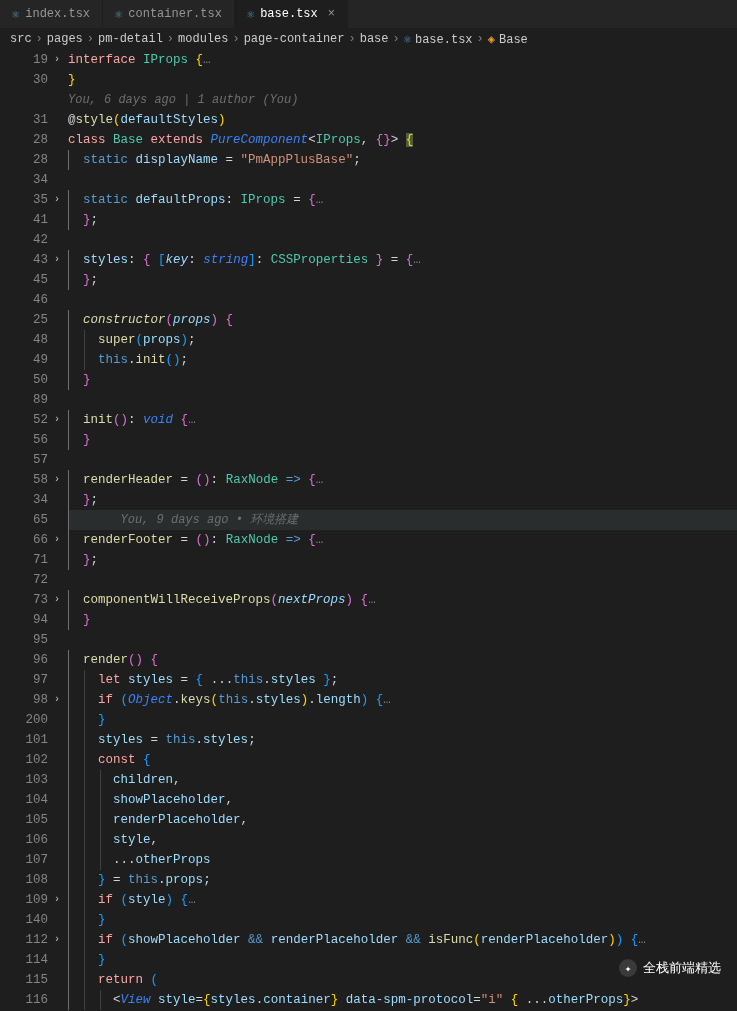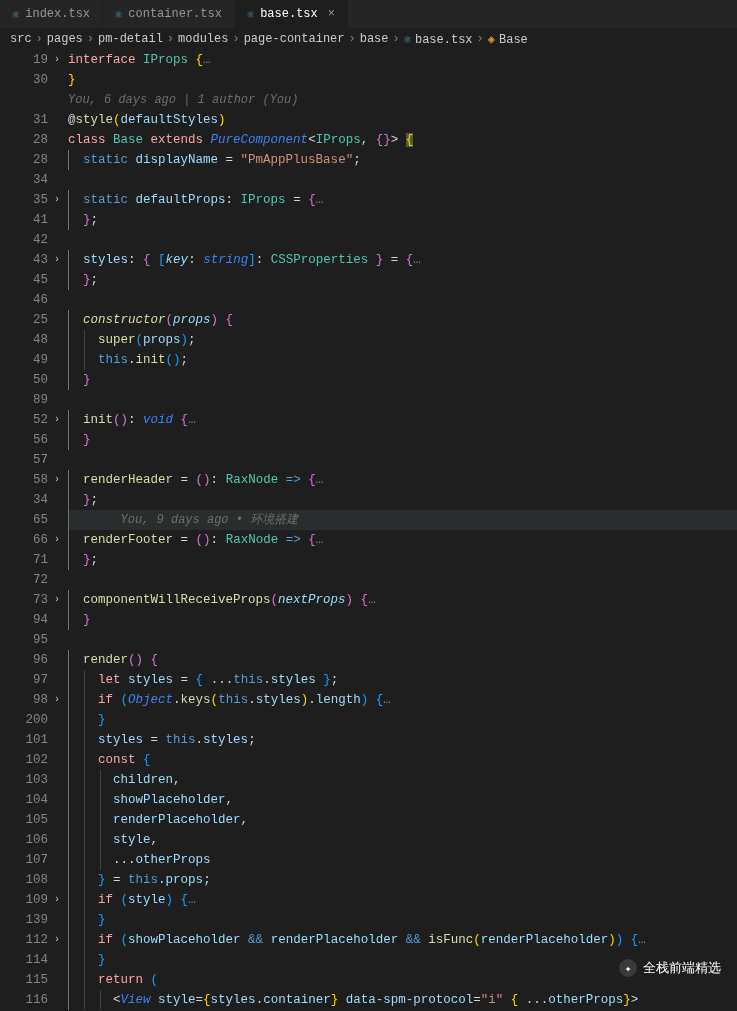--- a/index.html
+++ b/index.html
@@ -232,21 +232,21 @@
       <div class="ln">200</div>
       <div class="ln">101</div>
       <div class="ln">102</div>
       <div class="ln">103</div>
       <div class="ln">104</div>
       <div class="ln">105</div>
       <div class="ln">106</div>
       <div class="ln">107</div>
       <div class="ln">108</div>
       <div class="ln">109<div style="position: absolute; right: -12px; top: 0px; color: rgb(197, 197, 197); font-size: 10px; cursor: pointer;">›</div></div>
-      <div class="ln">139</div>
+      <div class="ln">140</div>
       <div class="ln">112<div style="position: absolute; right: -12px; top: 0px; color: rgb(197, 197, 197); font-size: 10px; cursor: pointer;">›</div></div>
       <div class="ln">114</div>
       <div class="ln">115</div>
       <div class="ln">116</div>
     </div>
   <div class="code" id="code"><div class="row"><span class="tok-kw">interface</span> <span class="tok-cls">IProps</span> <span class="tok-br-y">{</span><span class="tok-dim">…</span></div><div class="row"><span class="tok-br-y">}</span></div><div class="row"><span class="blame">You, 6 days ago | 1 author (You)</span></div><div class="row"><span class="tok-pun">@</span><span class="tok-fn">style</span><span class="tok-br-y">(</span><span class="tok-var">defaultStyles</span><span class="tok-br-y">)</span></div><div class="row"><span class="tok-kw">class</span> <span class="tok-cls">Base</span> <span class="tok-kw">extends</span> <span class="tok-cls-i">PureComponent</span><span class="tok-pun">&lt;</span><span class="tok-cls">IProps</span><span class="tok-pun">, </span><span class="tok-br-p">{}</span><span class="tok-pun">&gt;</span> <span style="background:#515c3a"><span class="tok-br-y">{</span></span></div><div class="row"><span class="guide active" style="left:0px"></span>  <span class="tok-kw2">static</span> <span class="tok-var">displayName</span> <span class="tok-op">=</span> <span class="tok-str">"PmAppPlusBase"</span><span class="tok-pun">;</span></div><div class="row"></div><div class="row"><span class="guide active" style="left:0px"></span>  <span class="tok-kw2">static</span> <span class="tok-var">defaultProps</span><span class="tok-pun">:</span> <span class="tok-cls">IProps</span> <span class="tok-op">=</span> <span class="tok-br-p">{</span><span class="tok-dim">…</span></div><div class="row"><span class="guide active" style="left:0px"></span>  <span class="tok-br-p">}</span><span class="tok-pun">;</span></div><div class="row"></div><div class="row"><span class="guide active" style="left:0px"></span>  <span class="tok-var">styles</span><span class="tok-pun">:</span> <span class="tok-br-p">{</span> <span class="tok-br-b">[</span><span class="tok-var-i">key</span><span class="tok-pun">:</span> <span class="tok-cls-i">string</span><span class="tok-br-b">]</span><span class="tok-pun">:</span> <span class="tok-cls">CSSProperties</span> <span class="tok-br-p">}</span> <span class="tok-op">=</span> <span class="tok-br-p">{</span><span class="tok-dim">…</span></div><div class="row"><span class="guide active" style="left:0px"></span>  <span class="tok-br-p">}</span><span class="tok-pun">;</span></div><div class="row"></div><div class="row"><span class="guide active" style="left:0px"></span>  <span class="tok-fn-i">constructor</span><span class="tok-br-p">(</span><span class="tok-var-i">props</span><span class="tok-br-p">)</span> <span class="tok-br-p">{</span></div><div class="row"><span class="guide active" style="left:0px"></span><span class="guide" style="left:16px"></span>    <span class="tok-fn">super</span><span class="tok-br-b">(</span><span class="tok-var">props</span><span class="tok-br-b">)</span><span class="tok-pun">;</span></div><div class="row"><span class="guide active" style="left:0px"></span><span class="guide" style="left:16px"></span>    <span class="tok-kw2">this</span><span class="tok-pun">.</span><span class="tok-fn">init</span><span class="tok-br-b">(</span><span class="tok-br-b">)</span><span class="tok-pun">;</span></div><div class="row"><span class="guide active" style="left:0px"></span>  <span class="tok-br-p">}</span></div><div class="row"></div><div class="row"><span class="guide active" style="left:0px"></span>  <span class="tok-fn">init</span><span class="tok-br-p">()</span><span class="tok-pun">:</span> <span class="tok-cls-i">void</span> <span class="tok-br-p">{</span><span class="tok-dim">…</span></div><div class="row"><span class="guide active" style="left:0px"></span>  <span class="tok-br-p">}</span></div><div class="row"></div><div class="row"><span class="guide active" style="left:0px"></span>  <span class="tok-fn">renderHeader</span> <span class="tok-op">=</span> <span class="tok-br-p">()</span><span class="tok-pun">:</span> <span class="tok-cls">RaxNode</span> <span class="tok-kw2">=&gt;</span> <span class="tok-br-p">{</span><span class="tok-dim">…</span></div><div class="row"><span class="guide active" style="left:0px"></span>  <span class="tok-br-p">}</span><span class="tok-pun">;</span></div><div class="row hl"><span class="guide active" style="left:0px"></span>       <span class="blame">You, 9 days ago • 环境搭建</span></div><div class="row"><span class="guide active" style="left:0px"></span>  <span class="tok-fn">renderFooter</span> <span class="tok-op">=</span> <span class="tok-br-p">()</span><span class="tok-pun">:</span> <span class="tok-cls">RaxNode</span> <span class="tok-kw2">=&gt;</span> <span class="tok-br-p">{</span><span class="tok-dim">…</span></div><div class="row"><span class="guide active" style="left:0px"></span>  <span class="tok-br-p">}</span><span class="tok-pun">;</span></div><div class="row"></div><div class="row"><span class="guide active" style="left:0px"></span>  <span class="tok-fn">componentWillReceiveProps</span><span class="tok-br-p">(</span><span class="tok-var-i">nextProps</span><span class="tok-br-p">)</span> <span class="tok-br-p">{</span><span class="tok-dim">…</span></div><div class="row"><span class="guide active" style="left:0px"></span>  <span class="tok-br-p">}</span></div><div class="row"></div><div class="row"><span class="guide active" style="left:0px"></span>  <span class="tok-fn">render</span><span class="tok-br-p">()</span> <span class="tok-br-p">{</span></div><div class="row"><span class="guide active" style="left:0px"></span><span class="guide" style="left:16px"></span>    <span class="tok-kw">let</span> <span class="tok-var">styles</span> <span class="tok-op">=</span> <span class="tok-br-b">{</span> <span class="tok-pun">...</span><span class="tok-kw2">this</span><span class="tok-pun">.</span><span class="tok-var">styles</span> <span class="tok-br-b">}</span><span class="tok-pun">;</span></div><div class="row"><span class="guide active" style="left:0px"></span><span class="guide" style="left:16px"></span>    <span class="tok-kw">if</span> <span class="tok-br-b">(</span><span class="tok-cls-i">Object</span><span class="tok-pun">.</span><span class="tok-fn">keys</span><span class="tok-br-y">(</span><span class="tok-kw2">this</span><span class="tok-pun">.</span><span class="tok-var">styles</span><span class="tok-br-y">)</span><span class="tok-pun">.</span><span class="tok-var">length</span><span class="tok-br-b">)</span> <span class="tok-br-b">{</span><span class="tok-dim">…</span></div><div class="row"><span class="guide active" style="left:0px"></span><span class="guide" style="left:16px"></span>    <span class="tok-br-b">}</span></div><div class="row"><span class="guide active" style="left:0px"></span><span class="guide" style="left:16px"></span>    <span class="tok-var">styles</span> <span class="tok-op">=</span> <span class="tok-kw2">this</span><span class="tok-pun">.</span><span class="tok-var">styles</span><span class="tok-pun">;</span></div><div class="row"><span class="guide active" style="left:0px"></span><span class="guide" style="left:16px"></span>    <span class="tok-kw">const</span> <span class="tok-br-b">{</span></div><div class="row"><span class="guide active" style="left:0px"></span><span class="guide" style="left:16px"></span><span class="guide" style="left:32px"></span>      <span class="tok-var">children</span><span class="tok-pun">,</span></div><div class="row"><span class="guide active" style="left:0px"></span><span class="guide" style="left:16px"></span><span class="guide" style="left:32px"></span>      <span class="tok-var">showPlaceholder</span><span class="tok-pun">,</span></div><div class="row"><span class="guide active" style="left:0px"></span><span class="guide" style="left:16px"></span><span class="guide" style="left:32px"></span>      <span class="tok-var">renderPlaceholder</span><span class="tok-pun">,</span></div><div class="row"><span class="guide active" style="left:0px"></span><span class="guide" style="left:16px"></span><span class="guide" style="left:32px"></span>      <span class="tok-var">style</span><span class="tok-pun">,</span></div><div class="row"><span class="guide active" style="left:0px"></span><span class="guide" style="left:16px"></span><span class="guide" style="left:32px"></span>      <span class="tok-pun">...</span><span class="tok-var">otherProps</span></div><div class="row"><span class="guide active" style="left:0px"></span><span class="guide" style="left:16px"></span>    <span class="tok-br-b">}</span> <span class="tok-op">=</span> <span class="tok-kw2">this</span><span class="tok-pun">.</span><span class="tok-var">props</span><span class="tok-pun">;</span></div><div class="row"><span class="guide active" style="left:0px"></span><span class="guide" style="left:16px"></span>    <span class="tok-kw">if</span> <span class="tok-br-b">(</span><span class="tok-var">style</span><span class="tok-br-b">)</span> <span class="tok-br-b">{</span><span class="tok-dim">…</span></div><div class="row"><span class="guide active" style="left:0px"></span><span class="guide" style="left:16px"></span>    <span class="tok-br-b">}</span></div><div class="row"><span class="guide active" style="left:0px"></span><span class="guide" style="left:16px"></span>    <span class="tok-kw">if</span> <span class="tok-br-b">(</span><span class="tok-var">showPlaceholder</span> <span class="tok-kw2">&amp;&amp;</span> <span class="tok-var">renderPlaceholder</span> <span class="tok-kw2">&amp;&amp;</span> <span class="tok-fn">isFunc</span><span class="tok-br-y">(</span><span class="tok-var">renderPlaceholder</span><span class="tok-br-y">)</span><span class="tok-br-b">)</span> <span class="tok-br-b">{</span><span class="tok-dim">…</span></div><div class="row"><span class="guide active" style="left:0px"></span><span class="guide" style="left:16px"></span>    <span class="tok-br-b">}</span></div><div class="row"><span class="guide active" style="left:0px"></span><span class="guide" style="left:16px"></span>    <span class="tok-kw">return</span> <span class="tok-br-b">(</span></div><div class="row"><span class="guide active" style="left:0px"></span><span class="guide" style="left:16px"></span><span class="guide" style="left:32px"></span>      <span class="tok-pun">&lt;</span><span class="tok-cls-i">View</span> <span class="tok-attr">style</span><span class="tok-op">=</span><span class="tok-br-y">{</span><span class="tok-var">styles</span><span class="tok-pun">.</span><span class="tok-var">container</span><span class="tok-br-y">}</span> <span class="tok-attr">data-spm-protocol</span><span class="tok-op">=</span><span class="tok-str">"i"</span> <span class="tok-br-y">{</span> <span class="tok-pun">...</span><span class="tok-var">otherProps</span><span class="tok-br-y">}</span><span class="tok-pun">&gt;</span></div></div>
 </div>
 
 <div class="label-wm">
   <span class="wm-icon">✦</span>

